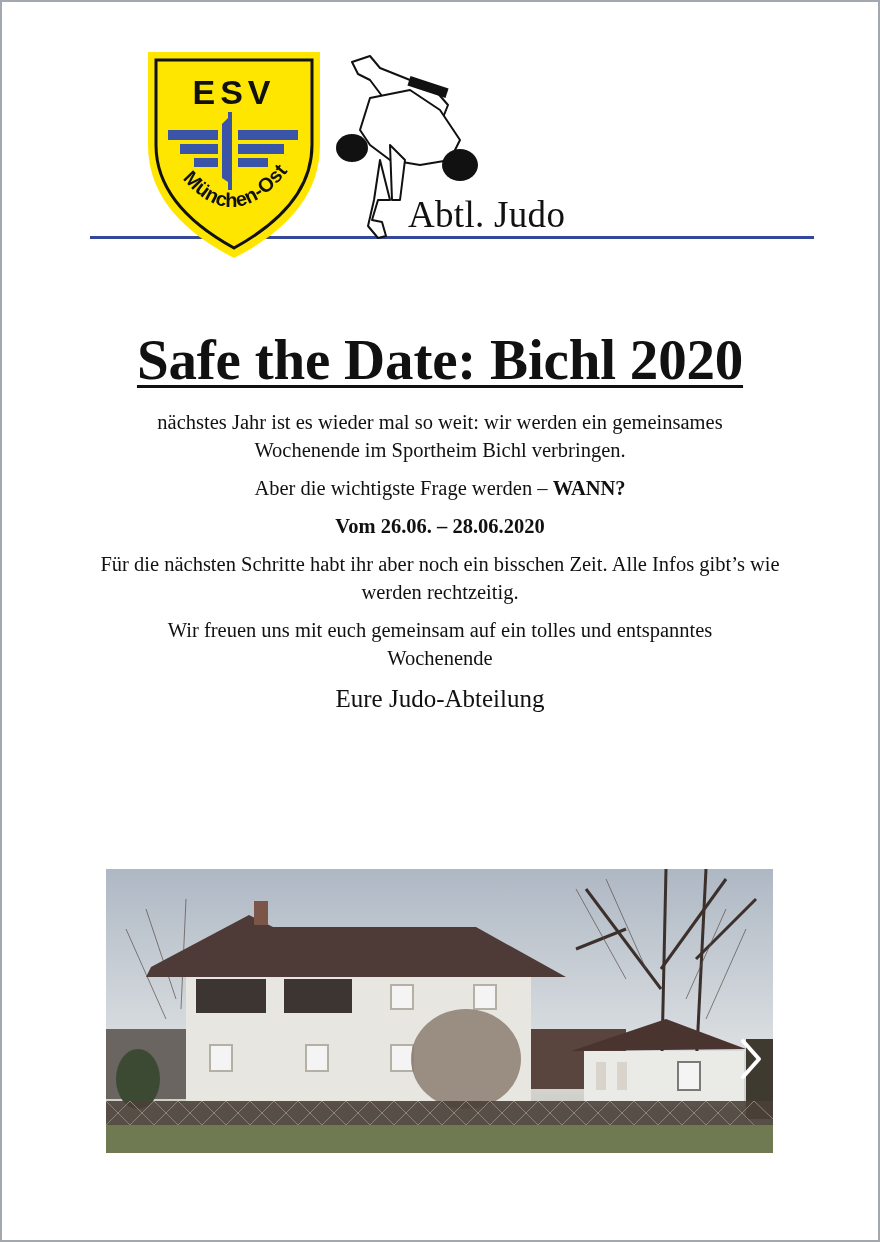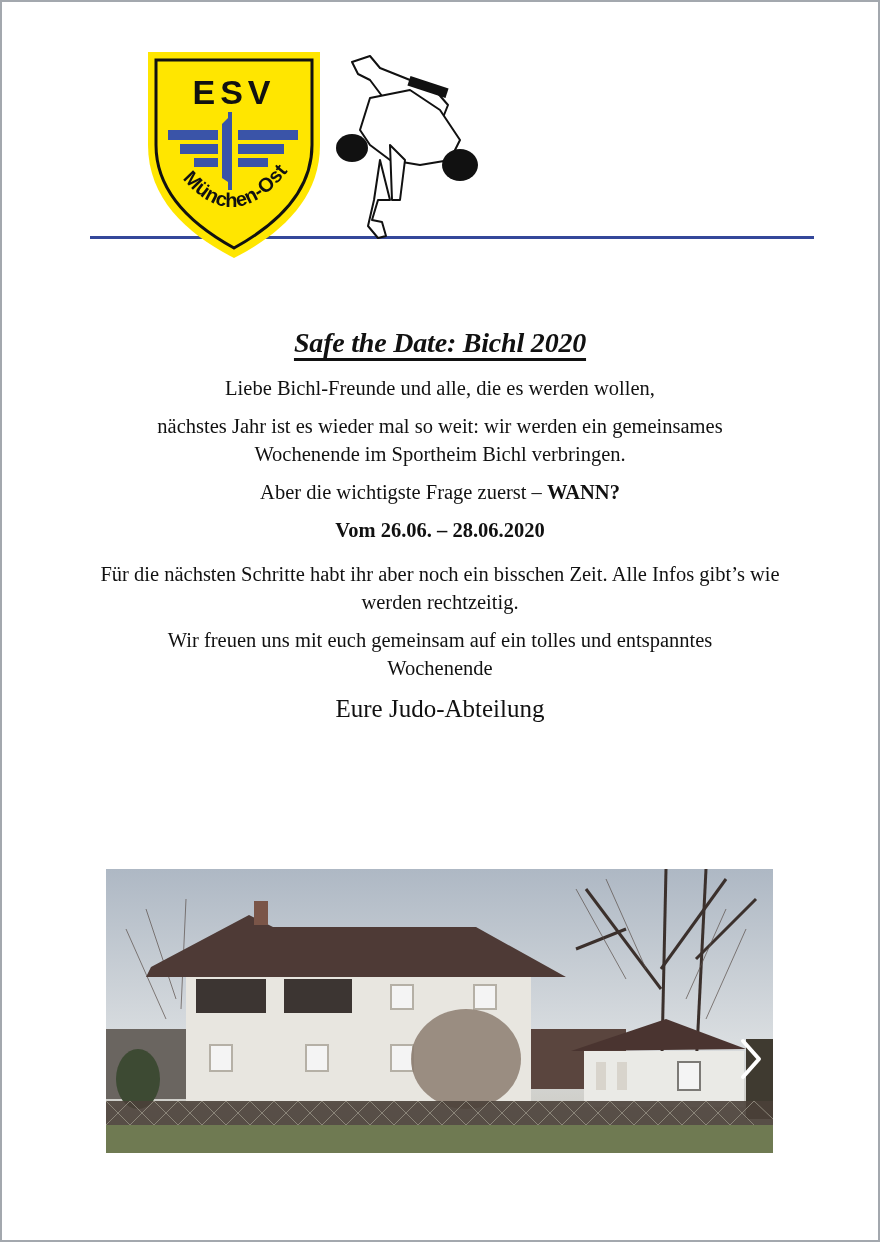--- a/index.html
+++ b/index.html
@@ -4,24 +4,24 @@
 <style>
   html, body { margin:0; padding:0; background:#ffffff; }
   body { width:880px; height:1242px; position:relative; overflow:hidden; font-family:"Liberation Serif", "DejaVu Serif", serif; color:#111; }
   .page { position:absolute; left:0; top:0; width:876px; height:1238px; border:2px solid #a3a8ae; background:#fff; }
   .header { position:absolute; left:0; top:0; width:880px; height:270px; }
   .rule { position:absolute; left:90px; top:236px; width:724px; height:3px; background:#34479a; }
   .logo { position:absolute; left:144px; top:50px; width:180px; height:210px; }
   .judoka { position:absolute; left:330px; top:50px; width:160px; height:190px; }
   .dept { position:absolute; left:408px; top:196px; font-size:37px; font-weight:normal; letter-spacing:0.3px; color:#111; line-height:1; }
   .content { position:absolute; left:100px; top:326px; width:680px; text-align:center; }
-  .title { font-size:28px; font-weight:bold; text-decoration:underline; text-decoration-thickness:3px; text-underline-offset:6px; margin:0 0 14px 0; line-height:1.2; letter-spacing:-0.2px;font-style:italic; }
+  .title { font-size:57px; font-weight:bold; text-decoration:underline; text-decoration-thickness:3px; text-underline-offset:6px; margin:0 0 14px 0; line-height:1.2; letter-spacing:-0.2px; }
   .p { font-size:20.5px; line-height:28px; margin:0 0 10px 0; }
   .p b { font-weight:bold; }
-  .date { font-size:20.5px; font-weight:bold; line-height:28px; margin:0 0 16px 0; }
+  .date { font-size:20.5px; font-weight:bold; line-height:28px; margin:0 0 10px 0; }
   .sign { font-size:25px; line-height:34px; margin:6px 0 0 0; }
   .photo { position:absolute; left:106px; top:869px; width:667px; height:284px; overflow:hidden; background:#b9c2cc; }
   .next-btn { position:absolute; right:6px; top:160px; width:34px; height:60px; cursor:pointer; }
 </style>
 </head>
 <body>
 
 <div class="page"></div>
 
 <div class="header">
@@ -53,27 +53,27 @@
       <path d="M22,12 L40,6 L50,18 L80,30 L105,40 L118,55 L112,70 L80,60 L55,50 L40,30 L28,24 Z"></path>
       <path d="M40,48 L80,40 L110,60 L130,90 L120,110 L90,115 L60,110 L40,95 L30,80 Z"></path>
       <path d="M60,95 L75,110 L70,150 L62,150 Z"></path>
       <path d="M50,110 L60,150 L48,150 L42,170 L52,172 L56,186 L48,188 L38,176 L44,150 Z"></path>
     </g>
     <rect x="78" y="32" width="40" height="10" fill="#111" transform="rotate(18 98 37)"></rect>
     <ellipse cx="22" cy="98" rx="16" ry="14" fill="#111"></ellipse>
     <ellipse cx="130" cy="115" rx="18" ry="16" fill="#111"></ellipse>
   </svg>
 
+  <div class="dept">Abtl. Judo</div>
 </div>
 
 <div class="content">
   <h1 class="title">Safe the Date: Bichl 2020</h1>
-  <p class="p">Liebe Bichl-Freunde und alle, die es werden wollen,</p>
   <p class="p" style="padding:0 6px;">nächstes Jahr ist es wieder mal so weit: wir werden ein gemeinsames Wochenende im Sportheim Bichl verbringen.</p>
-  <p class="p"><span>Aber die wichtigste Frage zuerst – </span><b>WANN?</b></p>
+  <p class="p"><span>Aber die wichtigste Frage werden – </span><b>WANN?</b></p>
   <p class="date">Vom 26.06. – 28.06.2020</p>
   <p class="p">Für die nächsten Schritte habt ihr aber noch ein bisschen Zeit. Alle Infos gibt’s wie werden rechtzeitig.</p>
   <p class="p" style="padding:0 14px;">Wir freuen uns mit euch gemeinsam auf ein tolles und entspanntes Wochenende</p>
   <p class="sign">Eure Judo-Abteilung</p>
 </div>
 
 <div class="photo">
   <svg width="667" height="284" viewBox="0 0 667 284">
     <defs>
       <linearGradient id="sky" x1="0" y1="0" x2="0" y2="1">

